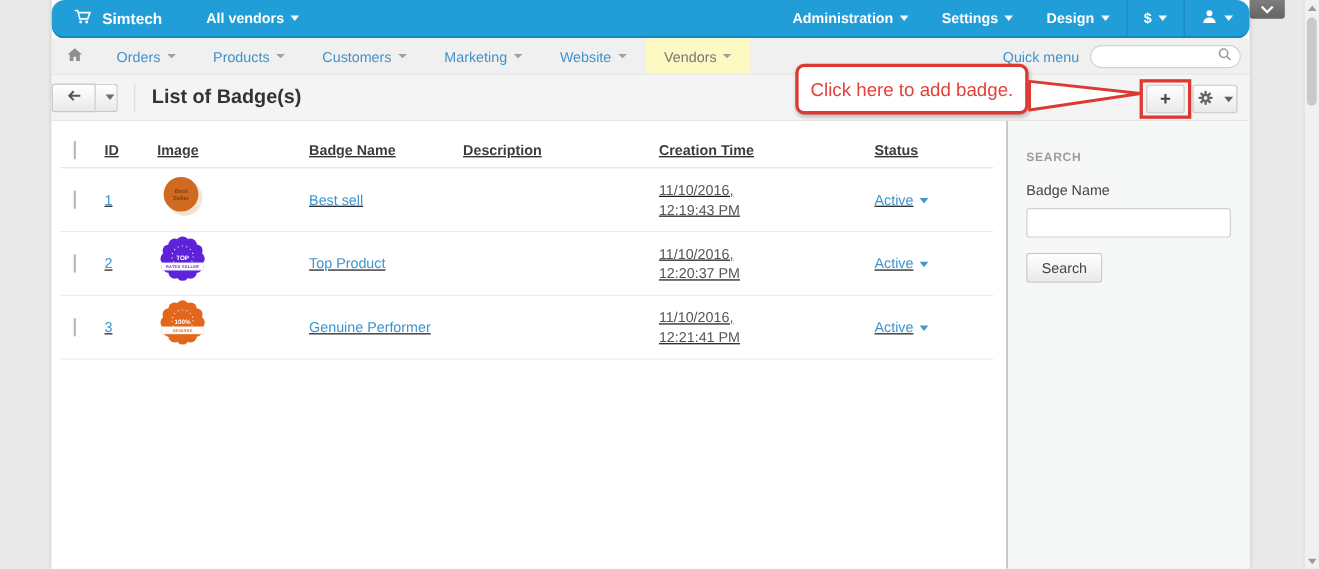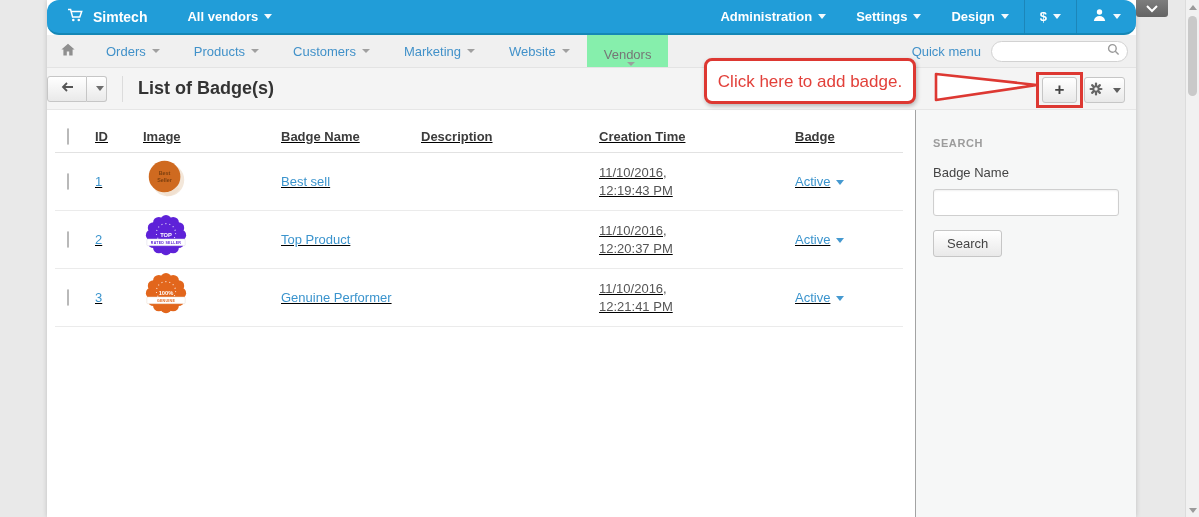--- a/index.html
+++ b/index.html
@@ -17,21 +17,21 @@
   .topbar .menu { margin-left:auto; display:flex; align-items:stretch; height:33px; }
   .topbar .menu-item { display:flex; align-items:center; padding:0 15px; cursor:pointer; }
   .topbar .sect { display:flex; align-items:center; padding:0 15px; border-left:1px solid rgba(0,0,0,.14); cursor:pointer; }
   .caret { display:inline-block; width:0; height:0; border:4px solid transparent; border-top-width:5px; border-bottom:none; margin-left:6px; vertical-align:1px; border-top-color:currentColor; opacity:.95; }
 
   
   .nav2 { height:33px; background:#f0f0f0; border-bottom:1px solid #e3e3e3; display:flex; align-items:stretch; font-size:13px; }
   .home { display:flex; align-items:center; padding:0 14px; cursor:pointer; }
   .tab { display:flex; align-items:center; padding:12px 17px; color:#4191c9; cursor:pointer; }
   .tab .caret { color:#9b9b9b; border-width:4px; border-bottom:none; margin-left:6px; }
-  .tab.active { background:#86efac; color:#767676;flex-direction:column; }
+  .tab.active { background:#fef9c3; color:#767676; }
   .nav2-right { margin-left:auto; display:flex; align-items:center; padding-right:8px; gap:10px; }
   .quickmenu { color:#4191c9; cursor:pointer; }
   .searchpill { width:137px; height:21px; background:#fff; border:1px solid #d2d2d2; border-radius:11px; display:flex; align-items:center; justify-content:flex-end; padding-right:7px; }
 
   
   .headerbar { height:42px; background:#f4f4f4; border-bottom:1px solid #e6e6e6; display:flex; align-items:center; position:relative; }
   .btn { background:linear-gradient(#ffffff,#e9e9e9); border:1px solid #c6c6c6; border-radius:3px; color:#555; cursor:pointer; font-size:13px; }
   .backgroup { display:flex; }
   .backbtn { width:40px; height:26px; border-radius:3px 0 0 3px; display:flex; align-items:center; justify-content:center; }
   .backcaret { width:20px; height:26px; border-left:none; border-radius:0 3px 3px 0; display:flex; align-items:center; justify-content:center; color:#666; }
@@ -55,21 +55,21 @@
   .statuscell .caret { border-top-color:#3b94cd; }
 
   
   .sidebar { width:221px; background:#f6f7f7; border-left:1px solid #a3a3a3; padding:0 17px; height:407px; }
   .sb-title { margin-top:27px; font-size:11px; font-weight:bold; letter-spacing:.6px; color:#9c9c9c; }
   .sb-label { margin-top:16px; font-size:13px; color:#444; }
   .sb-input { margin-top:9px; width:100%; height:27px; border:1px solid #cfcfcf; border-radius:3px; background:#fff; box-shadow:inset 0 1px 2px rgba(0,0,0,.06); padding:0 6px; font-size:13px; color:#333; }
   .sb-btn { margin-top:14px; height:27px; padding:0 13px; color:#444; }
 
   
-  .callout { position:absolute; left:704px; top:58px; width:212px; height:46px; background:#fff; border:3px solid #dd3832; border-radius:8px; box-shadow:1px 2px 4px rgba(0,0,0,.25); z-index:6; color:#e2403a; font-size:17px; line-height:42px; text-align:center; }
+  .callout { position:absolute; left:723px; top:58px; width:212px; height:46px; background:#fff; border:3px solid #dd3832; border-radius:8px; box-shadow:1px 2px 4px rgba(0,0,0,.25); z-index:6; color:#e2403a; font-size:17px; line-height:42px; text-align:center; }
   .callout-tail { position:absolute; left:934px; top:70px; z-index:7; }
 
   
   .chevbtn { position:absolute; left:1136px; top:0; width:32px; height:17px; background:linear-gradient(#7d7d7d,#646464); border-radius:0 0 3px 3px; display:flex; align-items:center; justify-content:center; cursor:pointer; }
   .scrollbar { position:absolute; left:1185px; top:0; width:14px; height:517px; background:#f1f1f1; border-left:1px solid #dcdcdc; }
   .sb-up { position:absolute; left:3px; top:5px; width:0; height:0; border:4px solid transparent; border-bottom:5px solid #9b9b9b; border-top:none; }
   .sb-down { position:absolute; left:3px; bottom:4px; width:0; height:0; border:4px solid transparent; border-top:5px solid #9b9b9b; border-bottom:none; }
   .sb-thumb { position:absolute; left:2px; top:16px; width:9px; height:80px; background:#c9c9c9; border-radius:5px; cursor:pointer; }
 </style>
 </head>
@@ -195,21 +195,21 @@
     <div class="content">
       <div class="main">
         <div class="table">
           <div class="trow thead">
             <span><span class="checkbox"></span></span>
             <span>ID</span>
             <span>Image</span>
             <span>Badge Name</span>
             <span>Description</span>
             <span>Creation Time</span>
-            <span>Badge</span>
+            <span>Status</span>
           </div>
 
           <div class="trow tr">
             <span><span class="checkbox"></span></span>
             <span><a class="bluelink">1</a></span>
             <span>
               <svg width="46" height="48" viewBox="0 0 48 48">
                 <circle cx="26" cy="24" r="17" fill="#f3e7da"></circle>
                 <g fill="#cf6a20">
                     <circle cx="22.5" cy="20.5" r="16.5"></circle>

